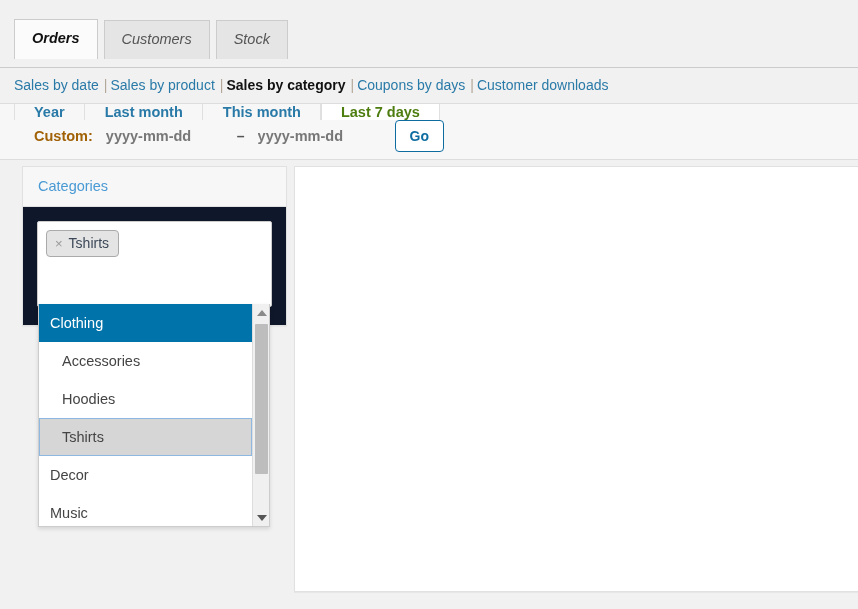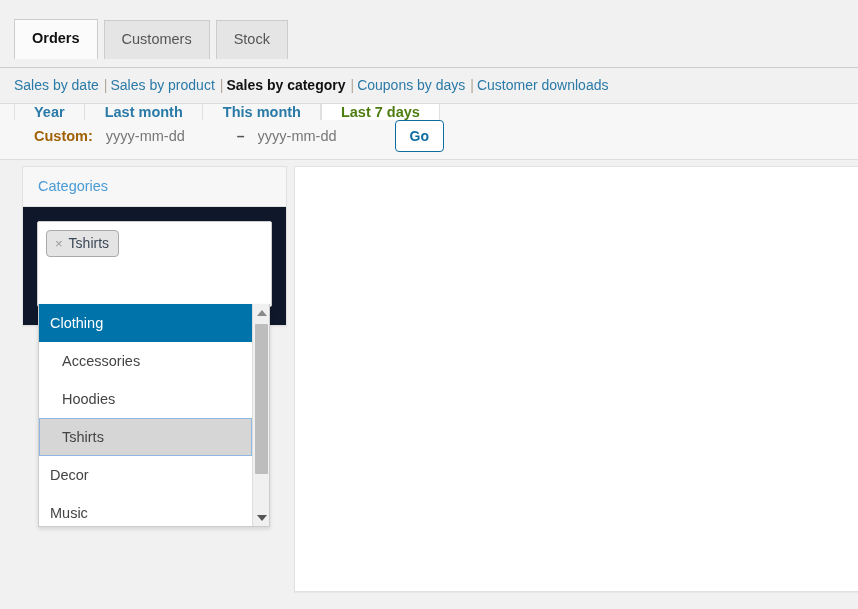--- a/index.html
+++ b/index.html
@@ -26,20 +26,21 @@
     left: 0; right: 0; bottom: 0;
     height: 1px;
     background: #ccc;
   }
   .tabs {
     position: relative;
     z-index: 2;
     display: flex;
     align-items: flex-end;
     gap: 0;
+    font-style: italic;
   }
   .tab {
     background: #e5e5e5;
     border: 1px solid #ccc;
     border-bottom: none;
     padding: 10px 17px 11px 17px;
     margin-right: 6px;
     font-size: 14.5px;
     line-height: 1.2;
     color: #555;
@@ -119,21 +120,21 @@
     font-size: 14.5px;
     font-weight: bold;
     color: #a16207;
     white-space: nowrap;
   }
   .date-input {
     border: none;
     background: transparent;
     font-family: "Liberation Sans", sans-serif;
     font-size: 14.5px;
-    font-weight: normal;
+    font-weight: bold;
     color: #777;
     width: 122px;
     padding: 4px 2px;
     outline: none;
   }
   .date-input::placeholder { color: #777; opacity: 1; }
   .dash { color: #555; font-weight: bold; font-size: 14px; }
   .go-btn {
     border: 1px solid #0e6ca0;
     background: #fff;

